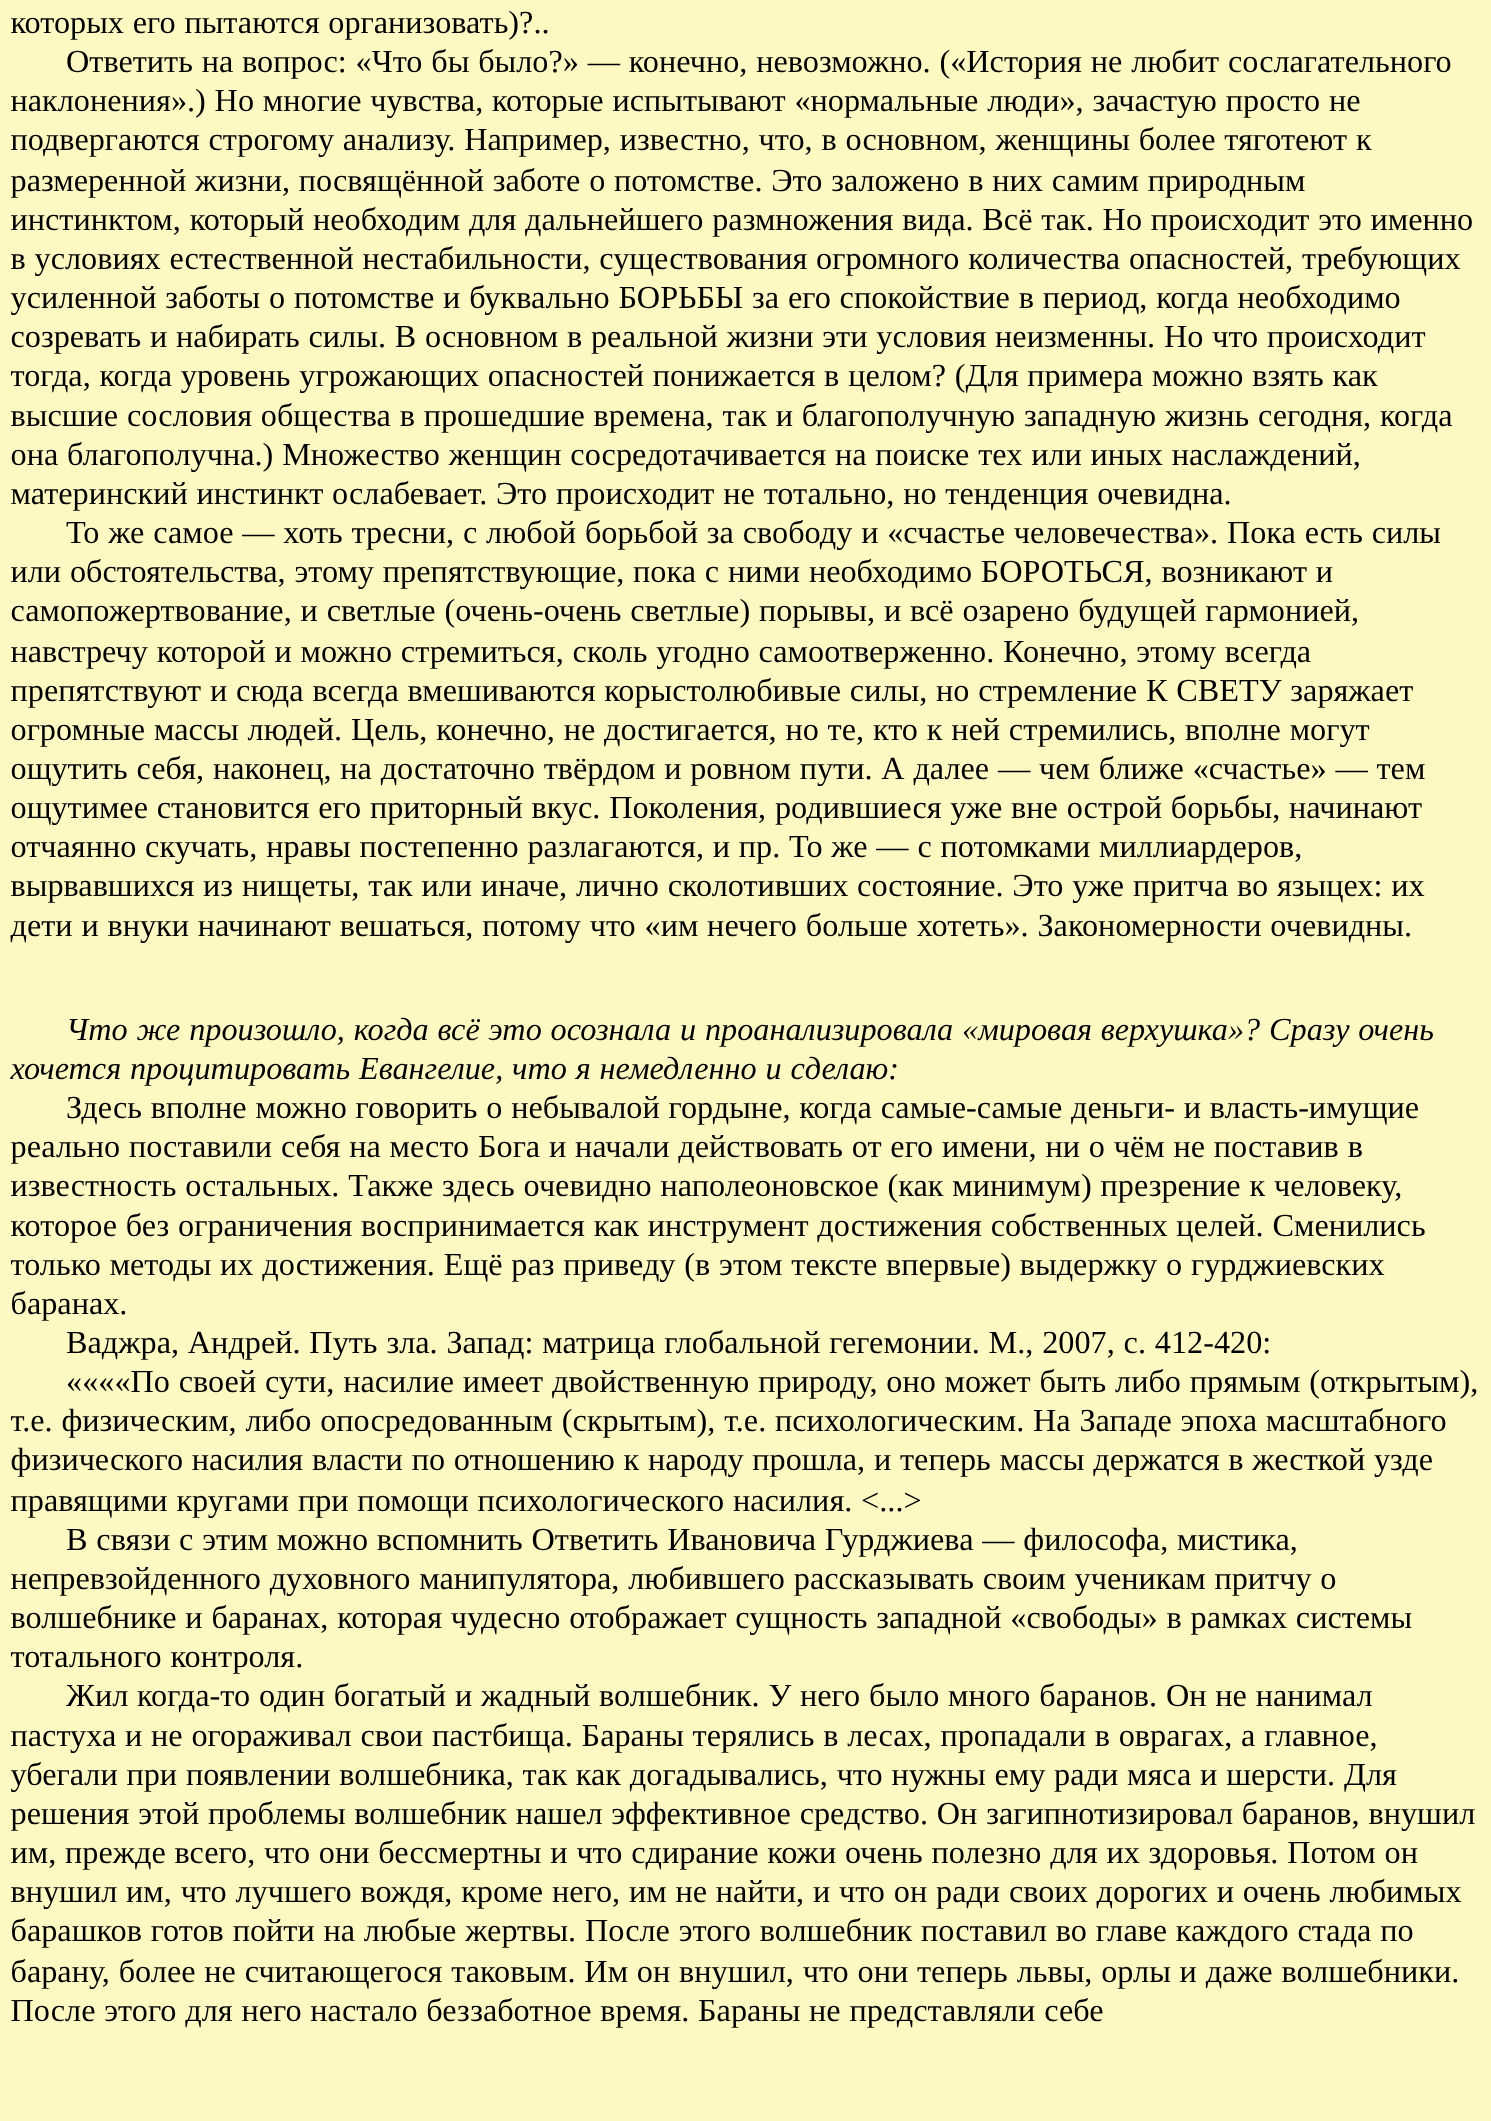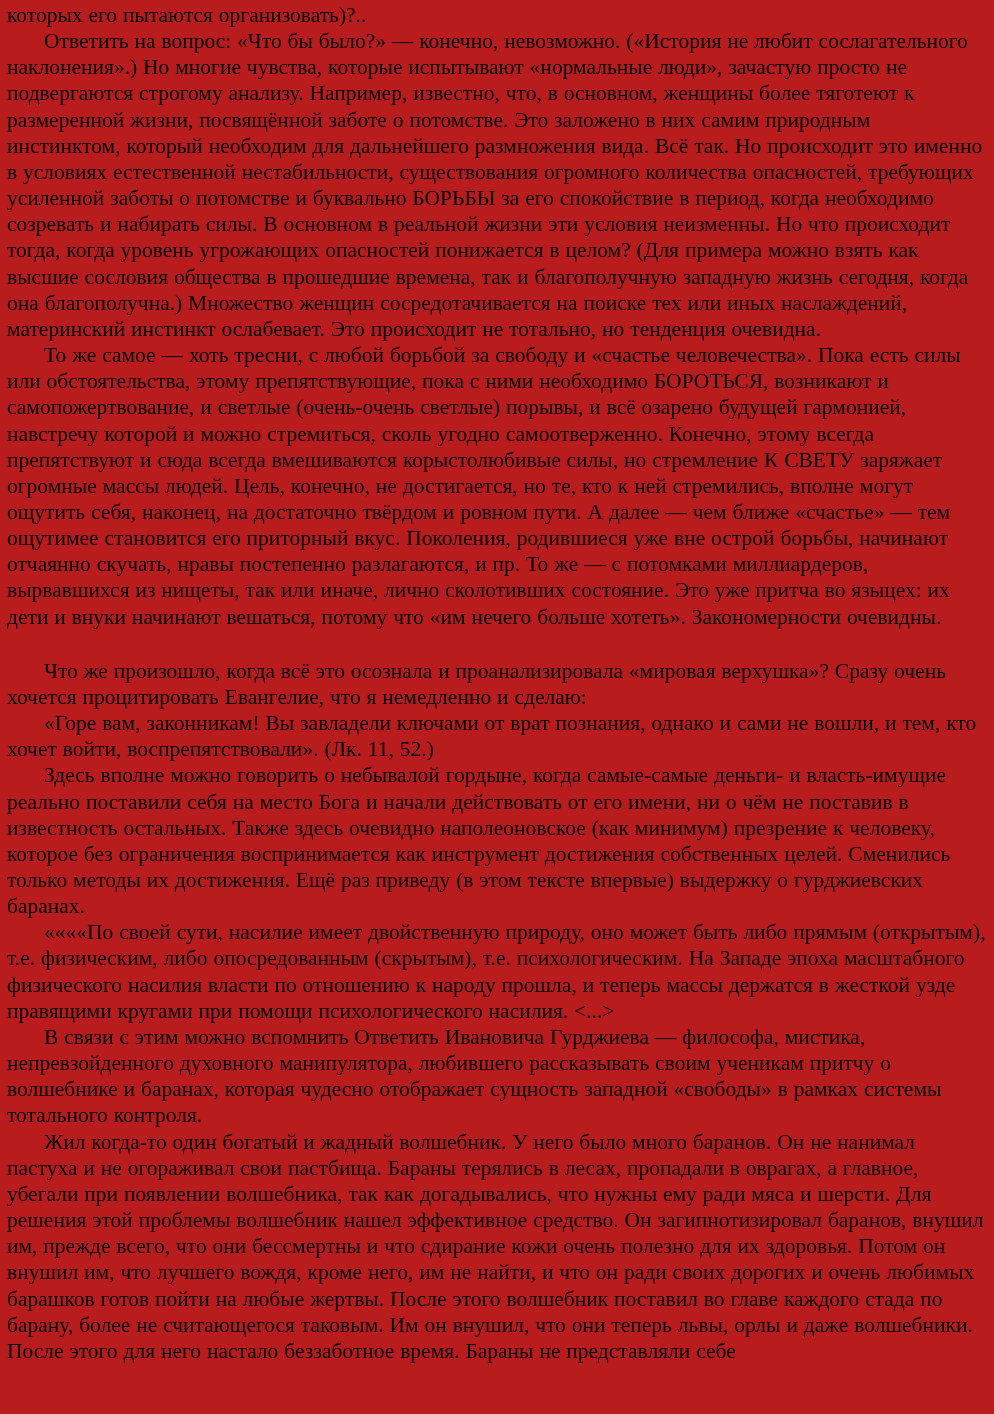--- a/index.html
+++ b/index.html
@@ -4,49 +4,50 @@
 <style>
   html, body {
     margin: 0;
     padding: 0;
     background: #ffffff;
   }
   .page {
     width: 994px;
     height: 1414px;
     box-sizing: border-box;
-    background: #b91c1c;
+    background: #fef9c3;
     color: #000000;
     font-family: "Liberation Serif", "DejaVu Serif", serif;
     font-size: 21.5px;
     line-height: 26.15px;
     padding: 2px 7px 0 7px;
     overflow: hidden;
     text-align: left;
   }
   .para {
     margin: 0;
     padding: 0;
     word-spacing: 0.5px;
   }
   .para.indent {
     text-indent: 37px;
   }
   .para.gap {
-    margin-top: 28px;
+    margin-top: 43px;
+    font-style: italic;
   }
 </style>
 </head>
 <body>
 
 <div class="page">
   <div>
       <p class="para">которых его пытаются организовать)?..</p>
       <p class="para indent">Ответить на вопрос: «Что бы было?» — конечно, невозможно. («История не любит сослагательного наклонения».) Но многие чувства, которые испытывают «нормальные люди», зачастую просто не подвергаются строгому анализу. Например, известно, что, в основном, женщины более тяготеют к размеренной жизни, посвящённой заботе о потомстве. Это заложено в них самим природным инстинктом, который необходим для дальнейшего размножения вида. Всё так. Но происходит это именно в условиях естественной нестабильности, существования огромного количества опасностей, требующих усиленной заботы о потомстве и буквально БОРЬБЫ за его спокойствие в период, когда необходимо созревать и набирать силы. В основном в реальной жизни эти условия неизменны. Но что происходит тогда, когда уровень угрожающих опасностей понижается в целом? (Для примера можно взять как высшие сословия общества в прошедшие времена, так и благополучную западную жизнь сегодня, когда она благополучна.) Множество женщин сосредотачивается на поиске тех или иных наслаждений, материнский инстинкт ослабевает. Это происходит не тотально, но тенденция очевидна.</p>
       <p class="para indent">То же самое — хоть тресни, с любой борьбой за свободу и «счастье человечества». Пока есть силы или обстоятельства, этому препятствующие, пока с ними необходимо БОРОТЬСЯ, возникают и самопожертвование, и светлые (очень-очень светлые) порывы, и всё озарено будущей гармонией, навстречу которой и можно стремиться, сколь угодно самоотверженно. Конечно, этому всегда препятствуют и сюда всегда вмешиваются корыстолюбивые силы, но стремление К СВЕТУ заряжает огромные массы людей. Цель, конечно, не достигается, но те, кто к ней стремились, вполне могут ощутить себя, наконец, на достаточно твёрдом и ровном пути. А далее — чем ближе «счастье» — тем ощутимее становится его приторный вкус. Поколения, родившиеся уже вне острой борьбы, начинают отчаянно скучать, нравы постепенно разлагаются, и пр. То же — с потомками миллиардеров, вырвавшихся из нищеты, так или иначе, лично сколотивших состояние. Это уже притча во языцех: их дети и внуки начинают вешаться, потому что «им нечего больше хотеть». Закономерности очевидны.</p>
       <p class="para indent gap">Что же произошло, когда всё это осознала и проанализировала «мировая верхушка»? Сразу очень хочется процитировать Евангелие, что я немедленно и сделаю:</p>
-      <p class="para indent">«Горе вам, законникам! Вы завладели ключами от врат познания, однако и сами не вошли, и тем, кто хочет войти, воспрепятствовали». (Лк. 11, 52.)</p>
       <p class="para indent">Здесь вполне можно говорить о небывалой гордыне, когда самые-самые деньги- и власть-имущие реально поставили себя на место Бога и начали действовать от его имени, ни о чём не поставив в известность остальных. Также здесь очевидно наполеоновское (как минимум) презрение к человеку, которое без ограничения воспринимается как инструмент достижения собственных целей. Сменились только методы их достижения. Ещё раз приведу (в этом тексте впервые) выдержку о гурджиевских баранах.</p>
+      <p class="para indent">Ваджра, Андрей. Путь зла. Запад: матрица глобальной гегемонии. М., 2007, с. 412-420:</p>
       <p class="para indent">««««По своей сути, насилие имеет двойственную природу, оно может быть либо прямым (открытым), т.е. физическим, либо опосредованным (скрытым), т.е. психологическим. На Западе эпоха масштабного физического насилия власти по отношению к народу прошла, и теперь массы держатся в жесткой узде правящими кругами при помощи психологического насилия. &lt;...&gt;</p>
       <p class="para indent">В связи с этим можно вспомнить Ответить Ивановича Гурджиева — философа, мистика, непревзойденного духовного манипулятора, любившего рассказывать своим ученикам притчу о волшебнике и баранах, которая чудесно отображает сущность западной «свободы» в рамках системы тотального контроля.</p>
       <p class="para indent">Жил когда-то один богатый и жадный волшебник. У него было много баранов. Он не нанимал пастуха и не огораживал свои пастбища. Бараны терялись в лесах, пропадали в оврагах, а главное, убегали при появлении волшебника, так как догадывались, что нужны ему ради мяса и шерсти. Для решения этой проблемы волшебник нашел эффективное средство. Он загипнотизировал баранов, внушил им, прежде всего, что они бессмертны и что сдирание кожи очень полезно для их здоровья. Потом он внушил им, что лучшего вождя, кроме него, им не найти, и что он ради своих дорогих и очень любимых барашков готов пойти на любые жертвы. После этого волшебник поставил во главе каждого стада по барану, более не считающегося таковым. Им он внушил, что они теперь львы, орлы и даже волшебники. После этого для него настало беззаботное время. Бараны не представляли себе</p>
     </div>
 </div>
 
 </body></html>

